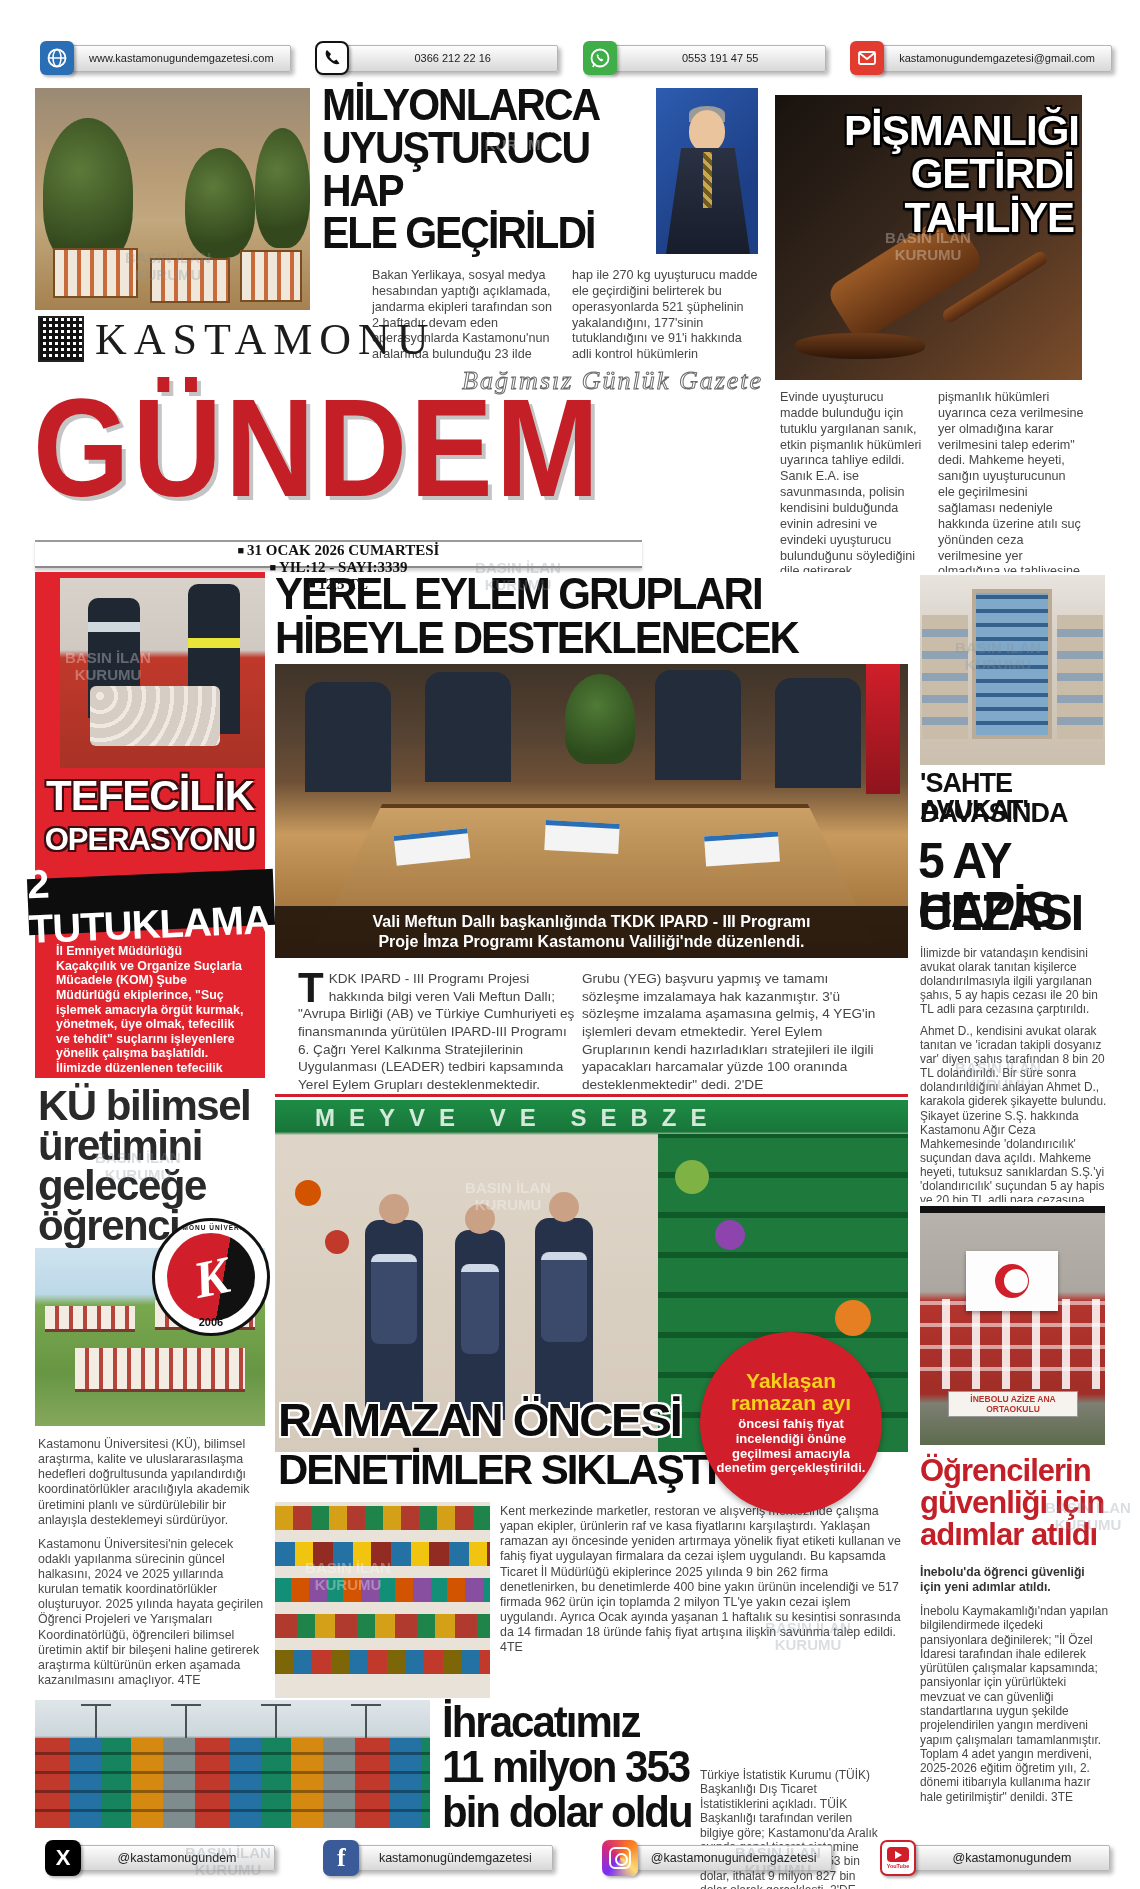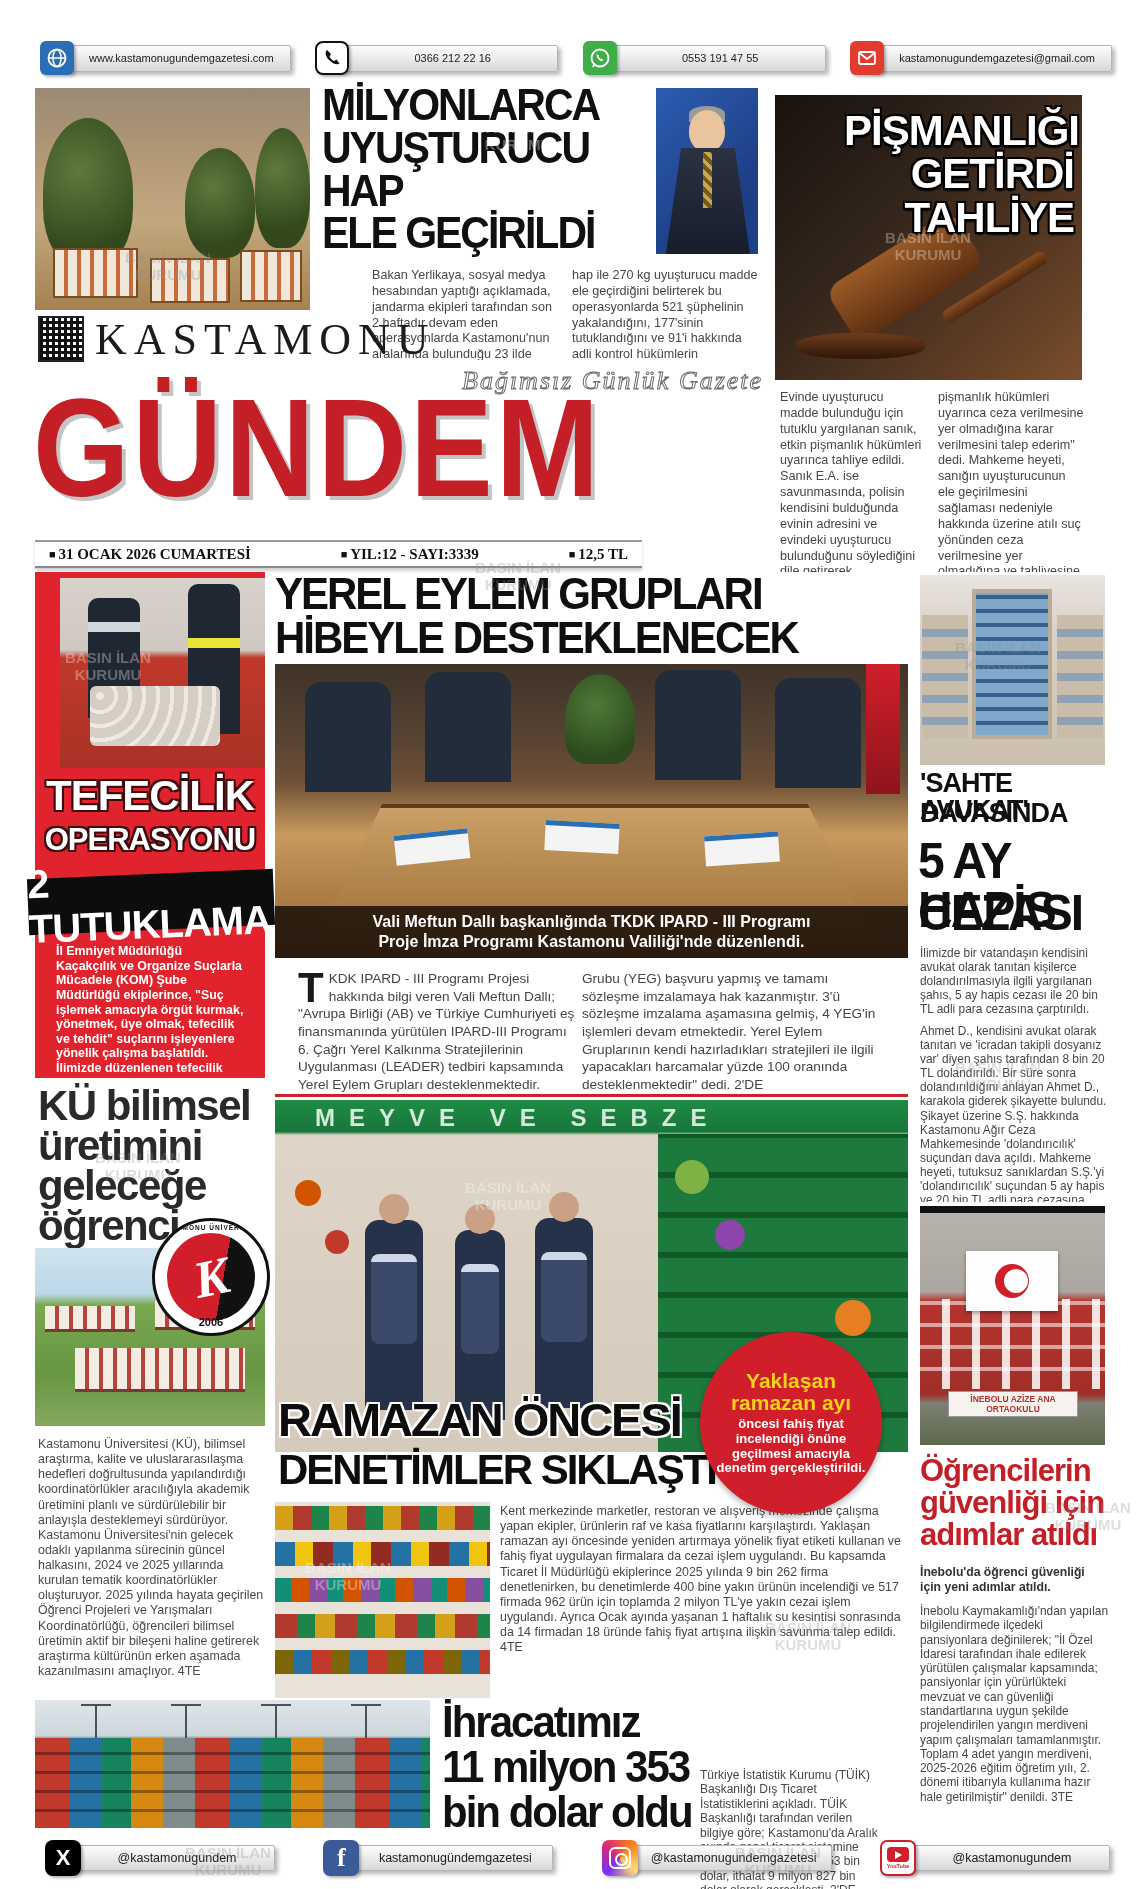--- a/index.html
+++ b/index.html
@@ -77,21 +77,21 @@
     font-style:italic; font-size:26px; letter-spacing:2px; color:transparent;
     -webkit-text-stroke:1px #6a6a6a; }
   .mast-title { position:absolute; left:33px; top:378px; width:610px; font-weight:bold;
     font-size:124px; line-height:1.0; letter-spacing:3px; color:#c41e27;
     transform:scaleY(1.12); transform-origin:top left;
     text-shadow:4px 4px 0 rgba(60,60,60,0.30); }
   .date-bar { position:absolute; left:35px; top:540px; width:607px; height:28px;
     border-top:2px solid #9a9a9a; border-bottom:2px solid #8a8a8a;
     box-shadow:0 3px 3px rgba(0,0,0,.18);
     display:flex; align-items:center; justify-content:space-between; padding:0 14px;
-    font-family:"Liberation Serif", serif; font-weight:bold; font-size:15px; color:#111; }
+    font-family:"Liberation Serif", serif; font-weight:bold; font-size:15px; color:#111;flex-direction:column; }
   .date-bar span::before { content:"■ "; font-size:11px; position:relative; top:-1px; }
   
   .red-block { position:absolute; left:35px; top:572px; width:230px; height:506px; background:#e0232d; }
   .police-photo { left:60px; top:578px; width:205px; height:190px;
     background:linear-gradient(180deg,#d8d2cb 0%,#cfc9c2 38%,#c0392b 42%,#a93226 100%); }
   .p-fig { position:absolute; width:52px; height:120px; border-radius:10px 10px 0 0;
     background:#1f2733; }
   .p-stripe { position:absolute; width:52px; height:10px; background:#cfd8dc; }
   .p-mattress { position:absolute; left:30px; top:108px; width:130px; height:60px; border-radius:6px;
     background:repeating-radial-gradient(circle at 10px 10px,#efe9e2 0 4px,#d6cec4 4px 14px); }
@@ -180,21 +180,21 @@
   .seal-inner { position:absolute; left:12px; top:12px; width:88px; height:88px; border-radius:50%;
     background:linear-gradient(100deg,#d01f2a 62%,#111 62%); }
   .seal-k { position:relative; z-index:2; font-family:"Liberation Serif", serif; font-style:italic;
     font-weight:bold; font-size:52px; color:#fff; transform:rotate(-12deg); }
   .seal-top { position:absolute; top:3px; left:0; right:0; text-align:center; font-size:6.5px;
     font-weight:bold; color:#111; z-index:3; letter-spacing:1px; }
   .seal-year { position:absolute; bottom:5px; left:0; right:0; text-align:center; font-size:11px;
     font-weight:bold; color:#111; z-index:3; }
   .ku-body { position:absolute; left:38px; top:1437px; width:228px; height:258px; overflow:hidden;
     font-size:12.4px; line-height:1.22; color:#4a4a4a; }
-  .ku-body p + p { }
+  .ku-body p + p { margin-top:9px; }
   
   .market-photo { left:275px; top:1100px; width:633px; height:352px;
     background:linear-gradient(180deg,#1e8c45 0%,#18763a 9%,#ded5c8 10%,#d5cabb 100%); }
   .mk-sign { position:absolute; left:0; top:4px; width:633px; text-align:left; padding-left:40px;
     color:#eaf5ec; font-weight:bold; font-size:24px; letter-spacing:14px; opacity:.9; }
   .mk-crates { position:absolute; right:0; top:34px; width:250px; height:318px;
     background:repeating-linear-gradient(0deg,#1d7a3c 0 34px,#0f5a28 34px 40px),
                repeating-linear-gradient(90deg,rgba(255,255,255,.12) 0 30px,rgba(0,0,0,.18) 30px 34px); }
   .mk-dot { position:absolute; border-radius:50%; }
   .mk-fig { position:absolute; width:58px; height:190px; border-radius:14px 14px 0 0; background:#26314a; }

